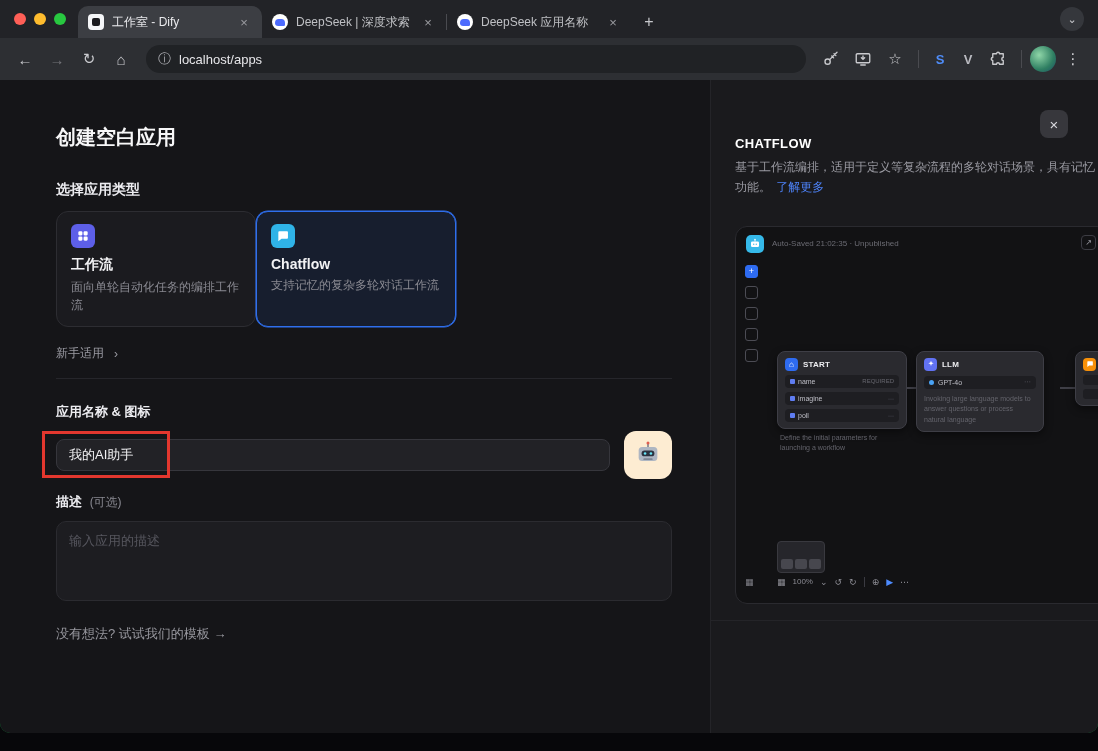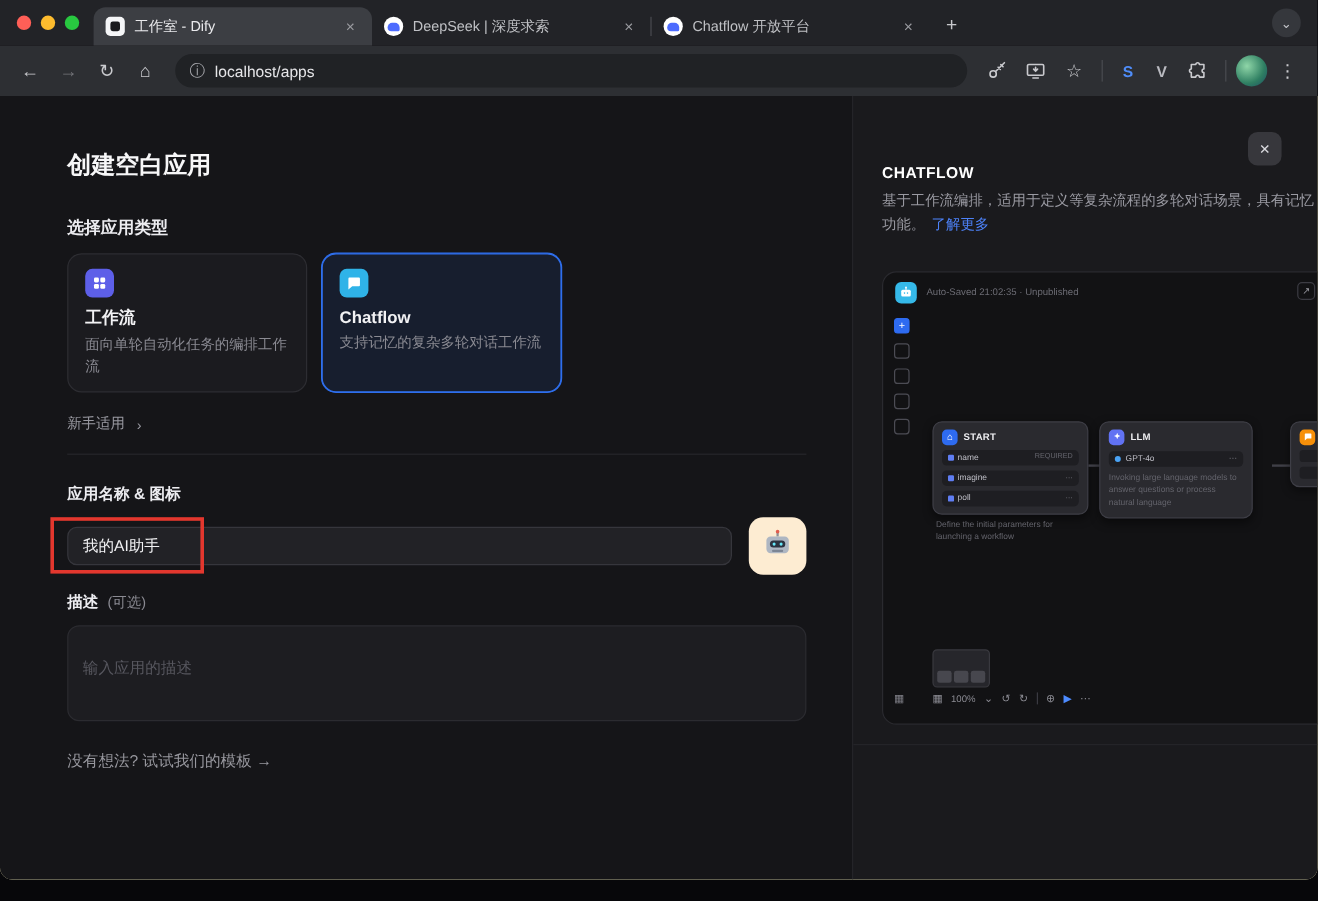--- a/index.html
+++ b/index.html
@@ -4,21 +4,21 @@
 <style>
   * { margin:0; padding:0; box-sizing:border-box; }
   html,body { width:1098px; height:751px; background:#07070a; font-family:"Liberation Sans","DejaVu Sans",sans-serif; overflow:hidden; }
   button { cursor:pointer; }
 
   
   .tabstrip { height:38px; background:#222327; display:flex; align-items:flex-end; padding:0 8px 0 0; }
   .traffic-lights { display:flex; gap:8px; align-items:center; height:38px; padding:0 12px 0 14px; }
   .tl { width:12px; height:12px; border-radius:50%; }
   .tl.red{background:#ff5f57}.tl.yellow{background:#febc2e}.tl.green{background:#28c840}
-  .tab { width:232px; height:32px; display:flex; align-items:center; gap:8px; padding:0 10px; color:#bfc0c4; font-size:12px; }
+  .tab { width:184px; height:32px; display:flex; align-items:center; gap:8px; padding:0 10px; color:#bfc0c4; font-size:12px; }
   .tab.active { background:#3c3e43; border-radius:10px 10px 0 0; color:#e9e9ec; }
   .tab-title { flex:1; white-space:nowrap; overflow:hidden; text-overflow:ellipsis; }
   .tab-close { width:16px; height:16px; border-radius:4px; display:flex; align-items:center; justify-content:center; font-size:13px; color:#9b9ca1; cursor:pointer; }
   .tab-sep { width:1px; height:16px; background:#4a4b50; margin-bottom:8px; }
   .favicon { width:16px; height:16px; flex:none; position:relative; }
   .favicon-dify { background:#f5f6f8; border-radius:4px; }
   .favicon-dify::after { content:''; position:absolute; left:4px; top:4px; width:8px; height:8px; border-radius:2px; background:#1a1a1e; }
   .favicon-ds { background:#fff; border-radius:50%; }
   .favicon-ds::after { content:''; position:absolute; left:3px; top:5px; width:10px; height:7px; background:#4d6bfe; border-radius:6px 6px 2px 5px; }
   .newtab-btn { width:28px; height:28px; margin:0 0 2px 4px; display:flex; align-items:center; justify-content:center; color:#c7c8cc; font-size:16px; border-radius:6px; cursor:pointer; }
@@ -31,41 +31,41 @@
   .urlbar { flex:1; height:28px; background:#202225; border-radius:14px; display:flex; align-items:center; padding:0 12px; gap:8px; margin:0 8px; min-width:0; cursor:text; }
   .info-icon { color:#a7a8ad; font-size:13px; }
   .url-text { color:#e6e6e9; font-size:13px; }
   .tb-divider { width:1px; height:18px; background:#4a4b50; margin:0 6px; flex:none; }
   .ext-badge { width:26px; height:26px; display:flex; align-items:center; justify-content:center; font-weight:700; font-size:13px; flex:none; cursor:pointer; }
   .ext-s { color:#4f8df9; }
   .ext-v { color:#b9bac0; }
   .avatar { width:26px; height:26px; border-radius:50%; background:radial-gradient(circle at 35% 35%, #8fd6a8, #2f7f62 60%, #1c4d63); flex:none; cursor:pointer; }
 
   
-  .page { display:flex; height:653px; background:#fef9c3; border-radius:0 0 10px 10px; overflow:hidden; }
+  .page { display:flex; height:653px; background:#15803d; border-radius:0 0 10px 10px; overflow:hidden; }
   .left-pane { width:710px; padding:44px 0 0 56px; position:relative; background:#151518; }
   .modal-title { font-size:20px; font-weight:700; color:#f7f7f8; }
   .section-label { margin-top:30px; font-size:14px; font-weight:700; color:#ececf0; }
-  .cards-row { margin-top:12px; display:flex; gap:12px; }
+  .cards-row { margin-top:12px; display:flex; }
   .type-card { width:200px; min-height:102px; padding:12px 14px; border:1px solid #2d2d32; border-radius:12px; background:#1b1b1f; cursor:pointer; }
   .type-card.selected { border-color:#2f6fed; background:#171e2e; box-shadow:0 0 0 .5px #2f6fed; }
   .card-icon { width:24px; height:24px; border-radius:6px; display:flex; align-items:center; justify-content:center; }
   .wf-bg { background:#5d5fe8; } .cf-bg { background:#2fb3e8; }
   .card-name { margin-top:8px; font-size:14px; font-weight:700; color:#f2f2f4; }
   .card-desc { margin-top:4px; font-size:12px; color:#8a8a92; line-height:1.5; }
   .beginner-row { margin-top:18px; display:flex; align-items:center; gap:10px; font-size:12px; color:#9a9aa2; width:fit-content; cursor:pointer; }
   .hr { margin-top:16px; width:616px; border-top:1px solid #26262b; }
   .field-label { margin-top:24px; font-size:13px; font-weight:700; color:#ececf0; }
   .field-label .optional { color:#8a8a92; font-weight:400; font-size:12px; margin-left:4px; }
   .name-row { margin-top:10px; width:616px; display:flex; align-items:center; gap:14px; position:relative; height:48px; }
   .name-input { flex:1; height:32px; background:#222226; border:1px solid #36363c; border-radius:8px; color:#f2f2f4; font-size:13px; padding:0 12px; outline:none; font-family:inherit; }
   .emoji-btn { width:48px; height:48px; border-radius:12px; background:#fdecd2; display:flex; align-items:center; justify-content:center; flex:none; border:none; }
   .red-annotation { position:absolute; left:-14px; top:0; width:128px; height:47px; border:3px solid #e3372e; pointer-events:none; z-index:5; }
   .desc-label { margin-top:14px; }
-  .desc-input { margin-top:10px; width:616px; height:80px; background:#1d1d21; border:1px solid #2b2b30; border-radius:10px; color:#eee; font-size:13px; padding:26px 12px; resize:none; outline:none; font-family:inherit; display:block; }
+  .desc-input { margin-top:10px; width:616px; height:80px; background:#1d1d21; border:1px solid #2b2b30; border-radius:10px; color:#eee; font-size:13px; padding:10px 12px; resize:none; outline:none; font-family:inherit; display:block; }
   .desc-input::placeholder { color:#56565e; }
   .form-footer { margin-top:24px; width:616px; display:flex; align-items:center; justify-content:space-between; }
   .template-hint { font-size:13px; color:#98989f; cursor:pointer; }
   .footer-btns { display:flex; gap:10px; }
   .btn-cancel { height:32px; padding:0 14px; border:none; border-radius:8px; background:#3b3b40; color:#e4e4e8; font-size:13px; font-family:inherit; }
   .btn-create { height:32px; padding:0 10px; border:none; border-radius:8px; background:#2a66f6; color:#fff; font-size:13px; font-weight:600; display:flex; align-items:center; gap:5px; font-family:inherit; }
   .kbd { width:16px; height:16px; border-radius:4px; background:rgba(255,255,255,.25); font-size:10px; display:flex; align-items:center; justify-content:center; }
 
   
   .right-pane { width:388px; border-left:1px solid #242428; background:#1a1a1d; position:relative; padding:36px 0 0 24px; overflow:hidden; }
@@ -128,21 +128,21 @@
     <span class="tab-close">×</span>
   </div>
   <div class="tab">
     <span class="favicon favicon-ds"></span>
     <span class="tab-title">DeepSeek | 深度求索</span>
     <span class="tab-close">×</span>
   </div>
   <div class="tab-sep"></div>
   <div class="tab">
     <span class="favicon favicon-ds"></span>
-    <span class="tab-title">Chatflow 开放平台</span>
+    <span class="tab-title">DeepSeek 应用名称</span>
     <span class="tab-close">×</span>
   </div>
   <div class="newtab-btn">+</div>
   <div class="strip-spacer"></div>
   <div class="tab-search-btn">⌄</div>
 </div>
 
 <div class="toolbar">
   <div class="tb-btn">←</div>
   <div class="tb-btn dim">→</div>

